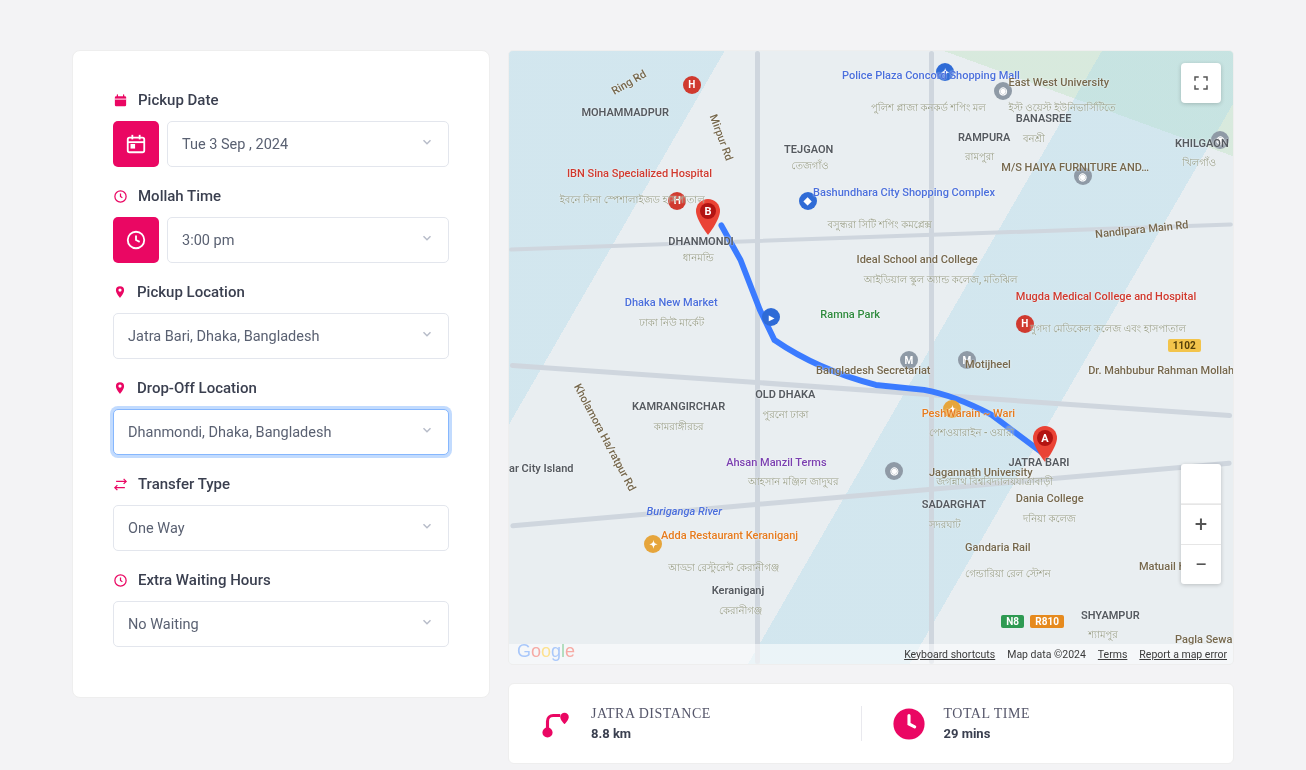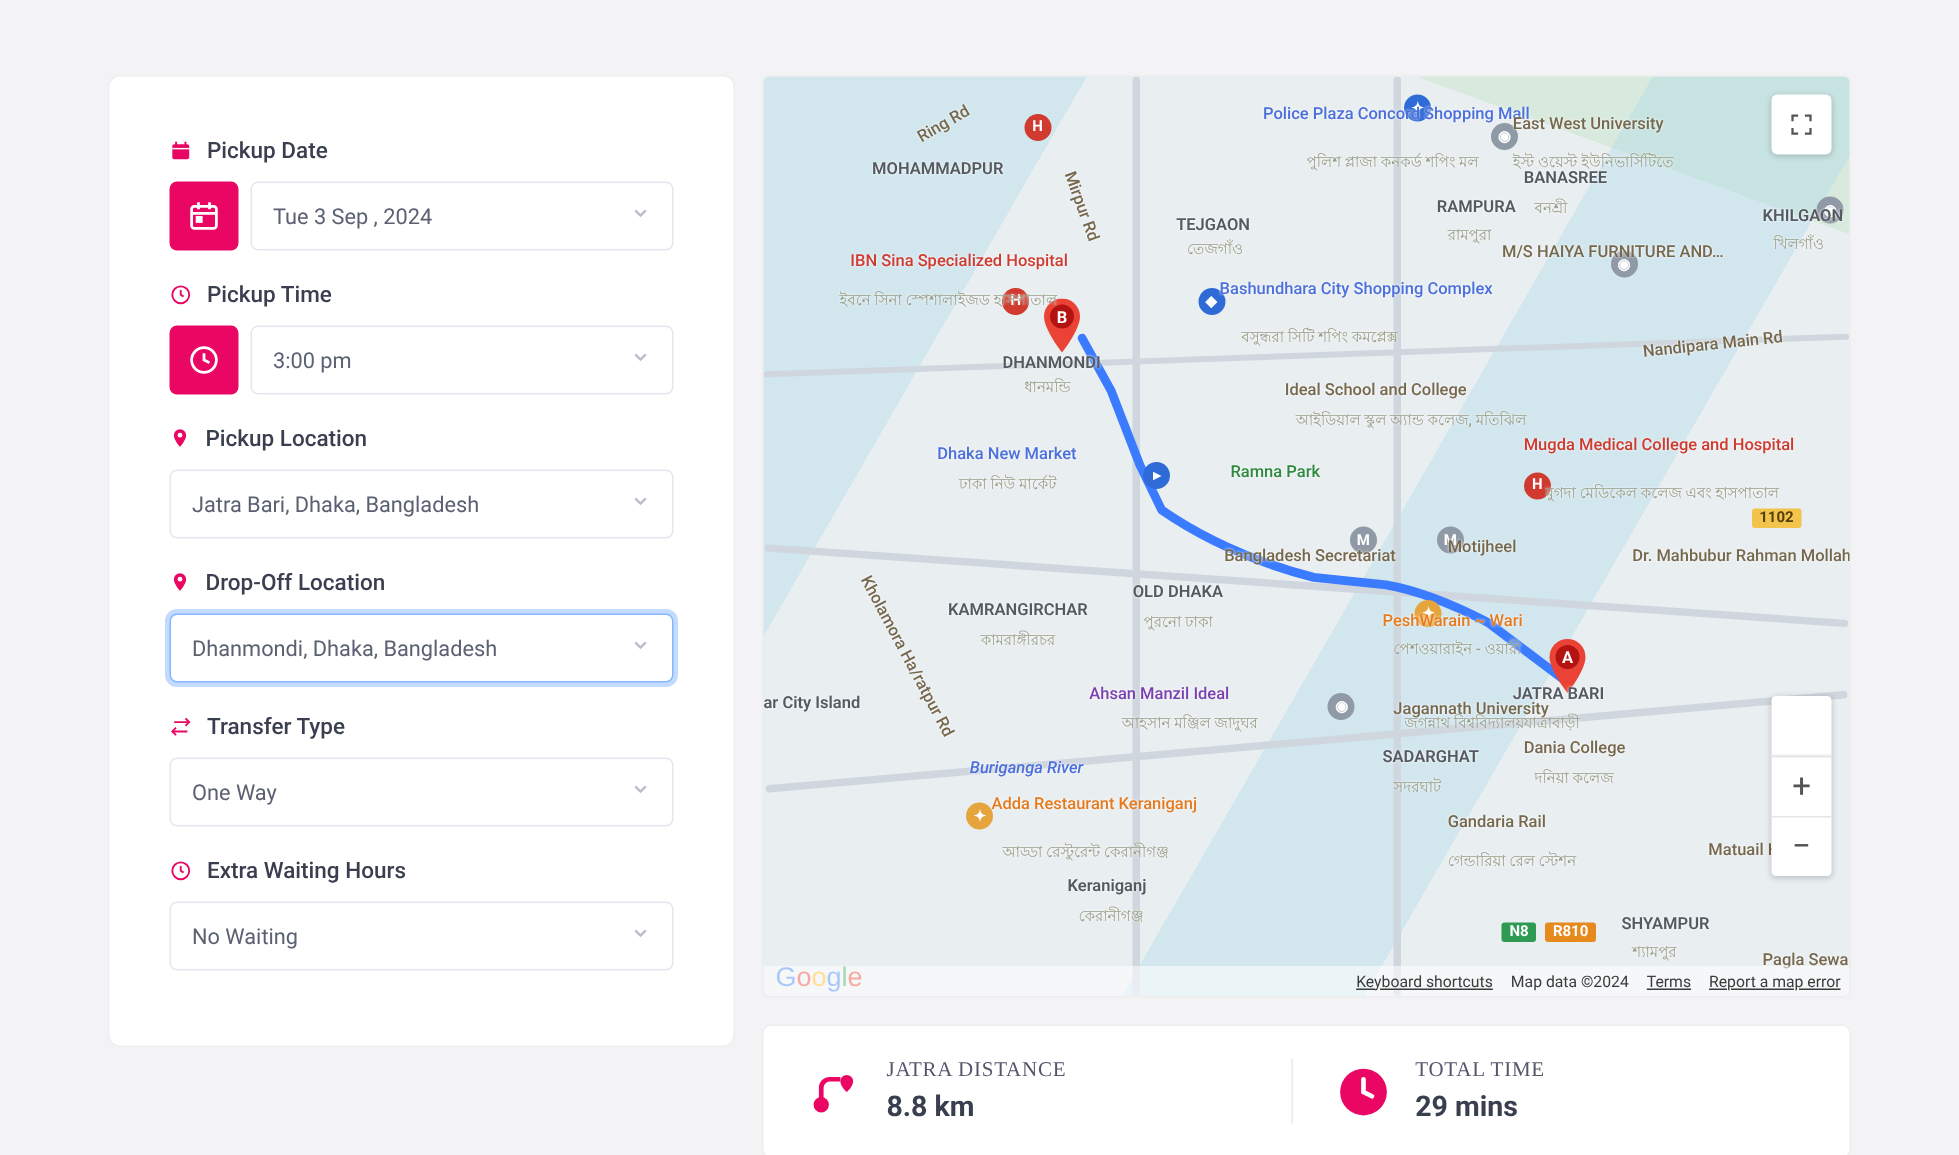--- a/index.html
+++ b/index.html
@@ -230,21 +230,21 @@
     flex: 1;
     padding-left: 10px;
   }
   .stat:first-child { border-right:1px solid #e9e9ee;}
   .stat-icon { color:#ea0763; display:flex; }
   .stat-body .stat-title {
     font-family: Georgia, 'Times New Roman', serif;
     color:#55566a; font-size:14px; letter-spacing:.5px;
   }
   .stat-body .stat-val {
-    color:#3a3f4f; font-weight:700; font-size:19px; margin-top:4px;
+    color:#3a3f4f; font-weight:700; font-size:13px; margin-top:4px;
   }
 </style>
 </head>
 <body>
 
 <div class="container">
 
   <div class="panel">
 
     <div class="field">
@@ -282,21 +282,21 @@
     </div>
 
     <div class="field">
       <div class="label-row">
         <span class="label-icon">
           <svg width="15" height="15" viewBox="0 0 24 24" fill="none" stroke="currentColor" stroke-width="2">
               <circle cx="12" cy="12" r="9"></circle>
               <polyline points="12 7 12 12 15 14"></polyline>
             </svg>
         </span>
-        <span class="label-text">Pickup Time</span>
+        <span class="label-text">Mollah Time</span>
       </div>
       <div class="picker-row">
         <div class="picker-icon-box">
           <svg width="22" height="22" viewBox="0 0 24 24" fill="none" stroke="currentColor" stroke-width="2">
               <circle cx="12" cy="12" r="9"></circle>
               <polyline points="12 7 12 12 16 14"></polyline>
             </svg>
         </div>
         <div class="input-box with-left">
           <span>3:00 pm</span>
@@ -443,21 +443,21 @@
       <div class="map-label" style="left:14%; top:4%; transform:rotate(-30deg);">Ring Rd</div>
       <div class="map-label" style="left:26%; top:13%; transform:rotate(70deg);">Mirpur Rd</div>
       <div class="map-label red" style="left:8%; top:19%;">IBN Sina Specialized Hospital</div>
       <div class="map-label sub" style="left:7%; top:23%;">ইবনে সিনা স্পেশালাইজড হাসপাতাল</div>
       <div class="map-label dark" style="left:22%; top:30%;">DHANMONDI</div>
       <div class="map-label sub" style="left:24%; top:32.5%;">ধানমন্ডি</div>
       <div class="map-label blue" style="left:16%; top:40%;">Dhaka New Market</div>
       <div class="map-label sub" style="left:18%; top:43%;">ঢাকা নিউ মার্কেট</div>
       <div class="map-label dark" style="left:34%; top:55%;">OLD DHAKA</div>
       <div class="map-label sub" style="left:35%; top:58%;">পুরনো  ঢাকা</div>
-      <div class="map-label purple" style="left:30%; top:66%;">Ahsan Manzil Ideal</div>
+      <div class="map-label purple" style="left:30%; top:66%;">Ahsan Manzil Terms</div>
       <div class="map-label sub" style="left:33%; top:69%;">আহসান মঞ্জিল জাদুঘর</div>
       <div class="map-label dark" style="left:17%; top:57%;">KAMRANGIRCHAR</div>
       <div class="map-label sub" style="left:20%; top:60%;">কামরাঙ্গীরচর</div>
       <div class="map-label" style="left:5%; top:62%; transform:rotate(62deg);">Kholamora Ha/ratpur Rd</div>
       <div class="map-label blue" style="left:19%; top:74%; font-style:italic;">Buriganga River</div>
       <div class="map-label orange" style="left:21%; top:78%;">Adda Restaurant Keraniganj</div>
       <div class="map-label sub" style="left:22%; top:83%;">আড্ডা রেস্টুরেন্ট কেরানীগঞ্জ</div>
       <div class="map-label dark" style="left:28%; top:87%;">Keraniganj</div>
       <div class="map-label sub" style="left:29%; top:90%;">কেরানীগঞ্জ</div>
       <div class="map-label dark" style="left:0%; top:67%;">ar City Island</div>

